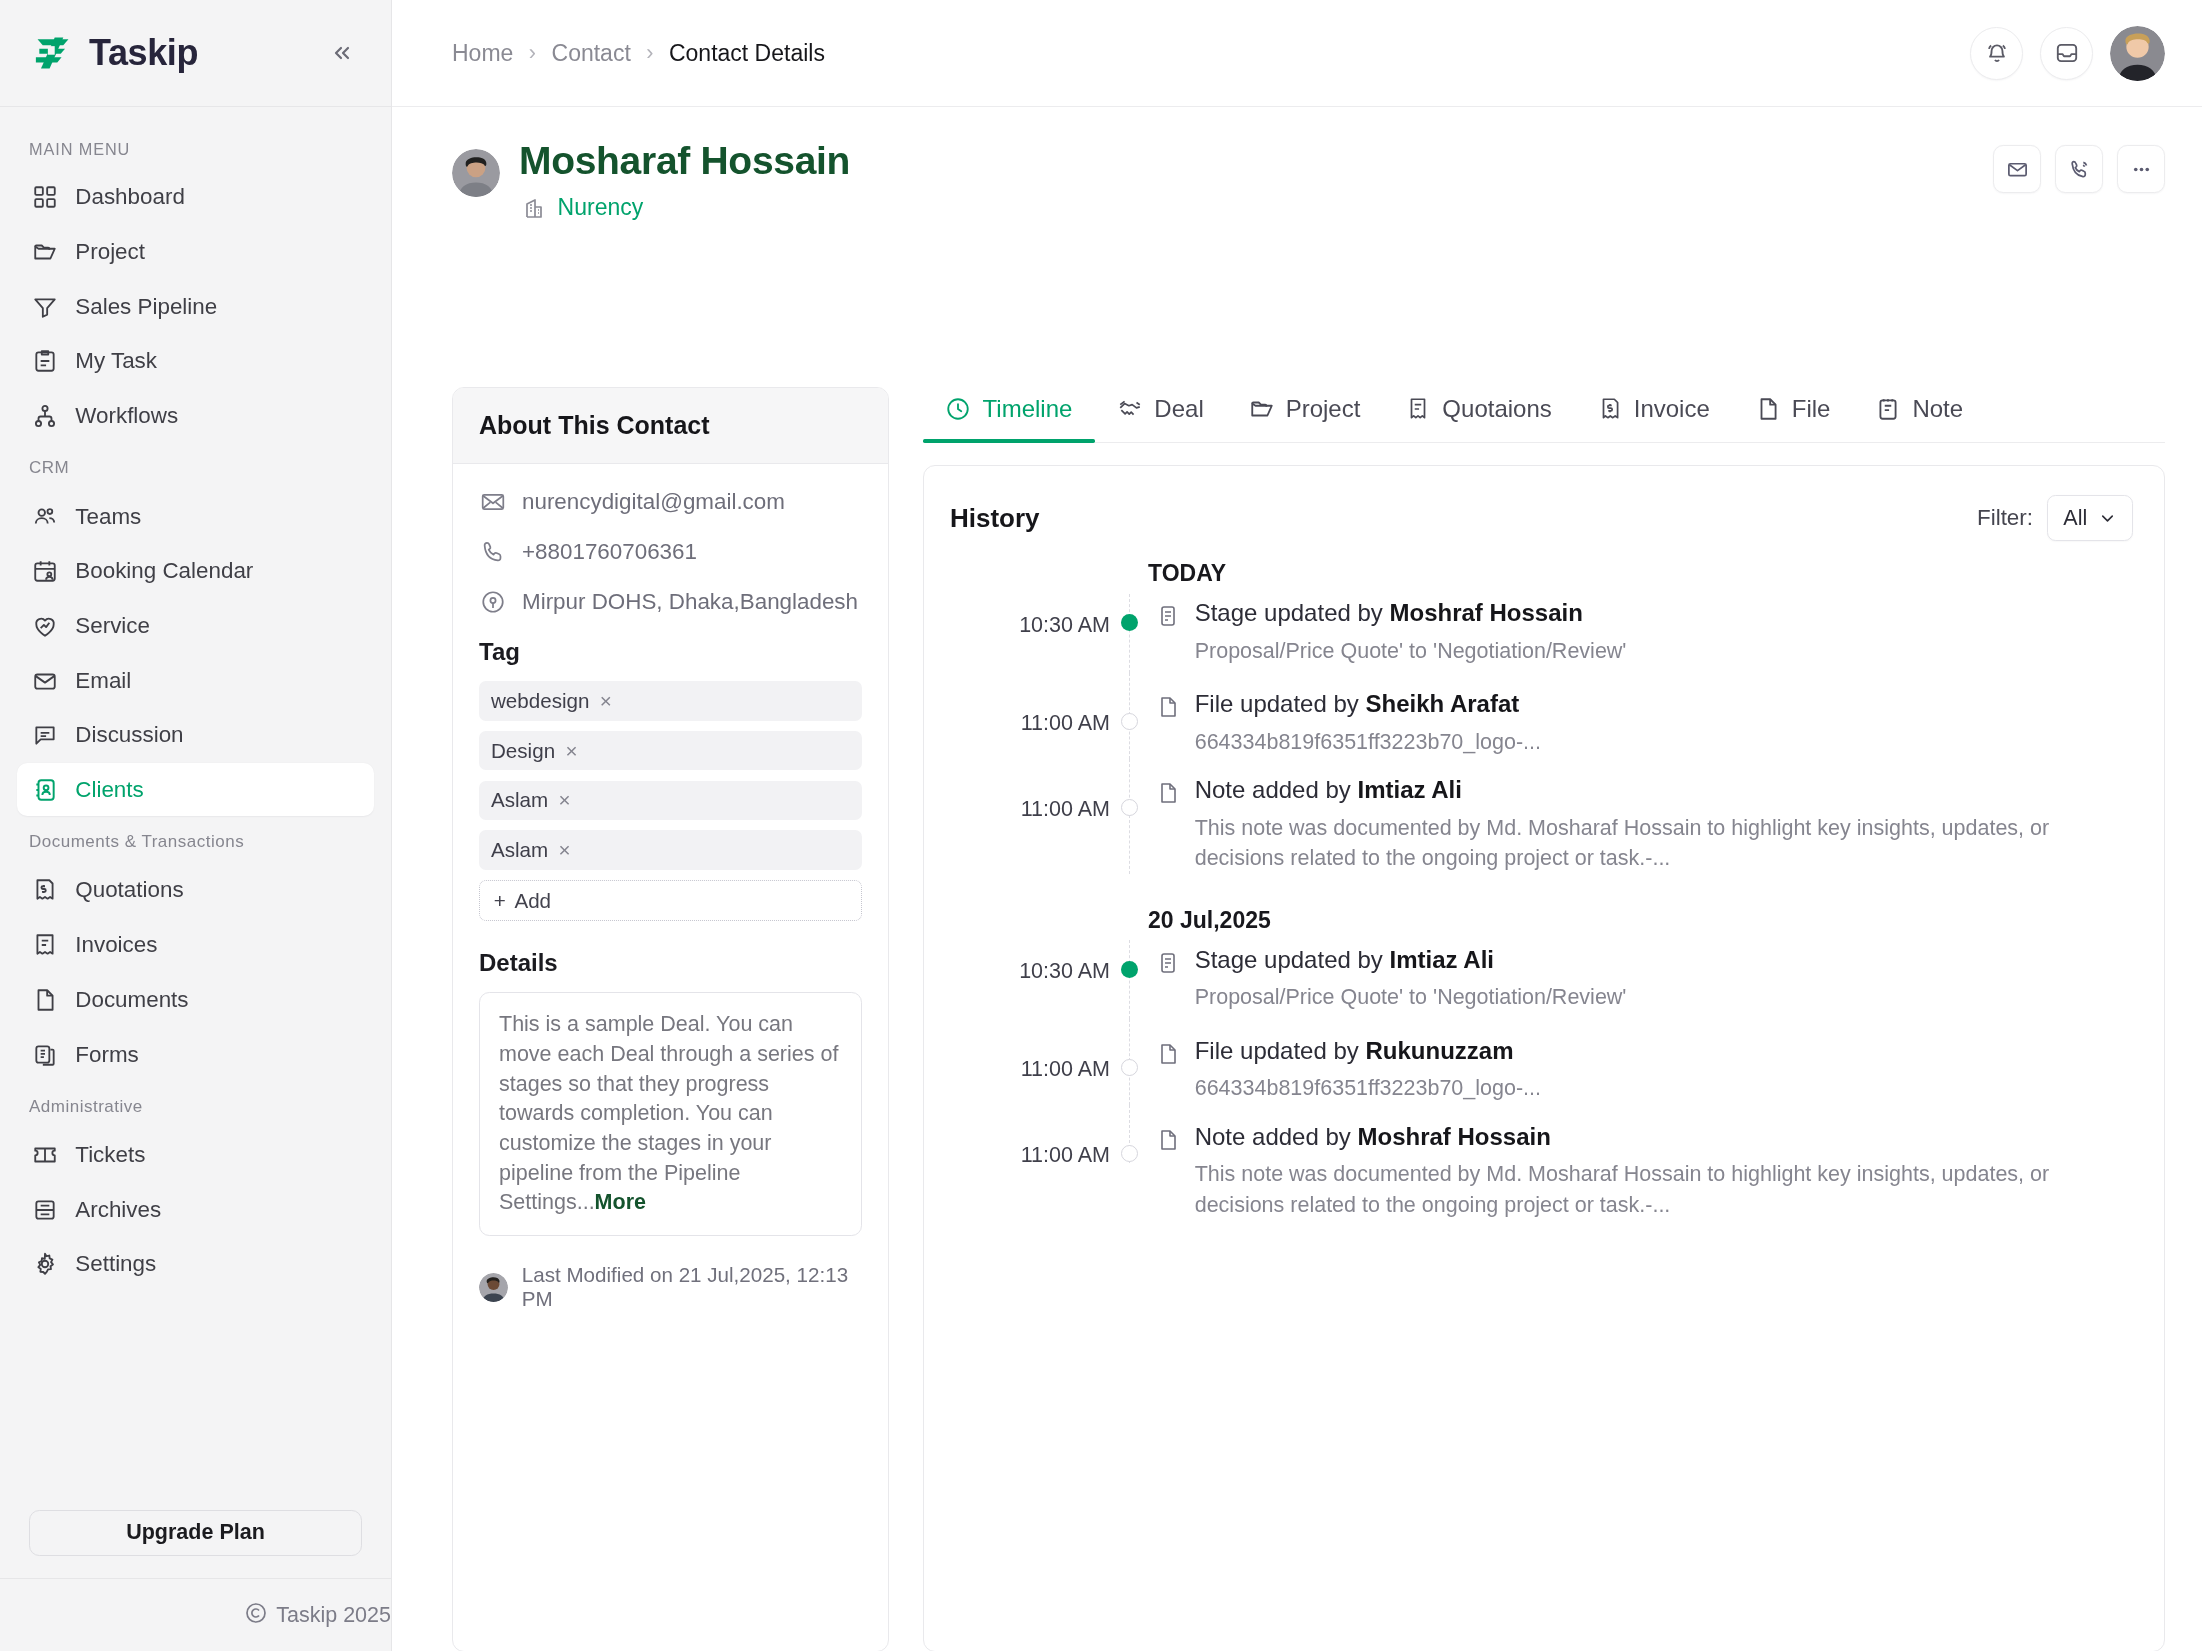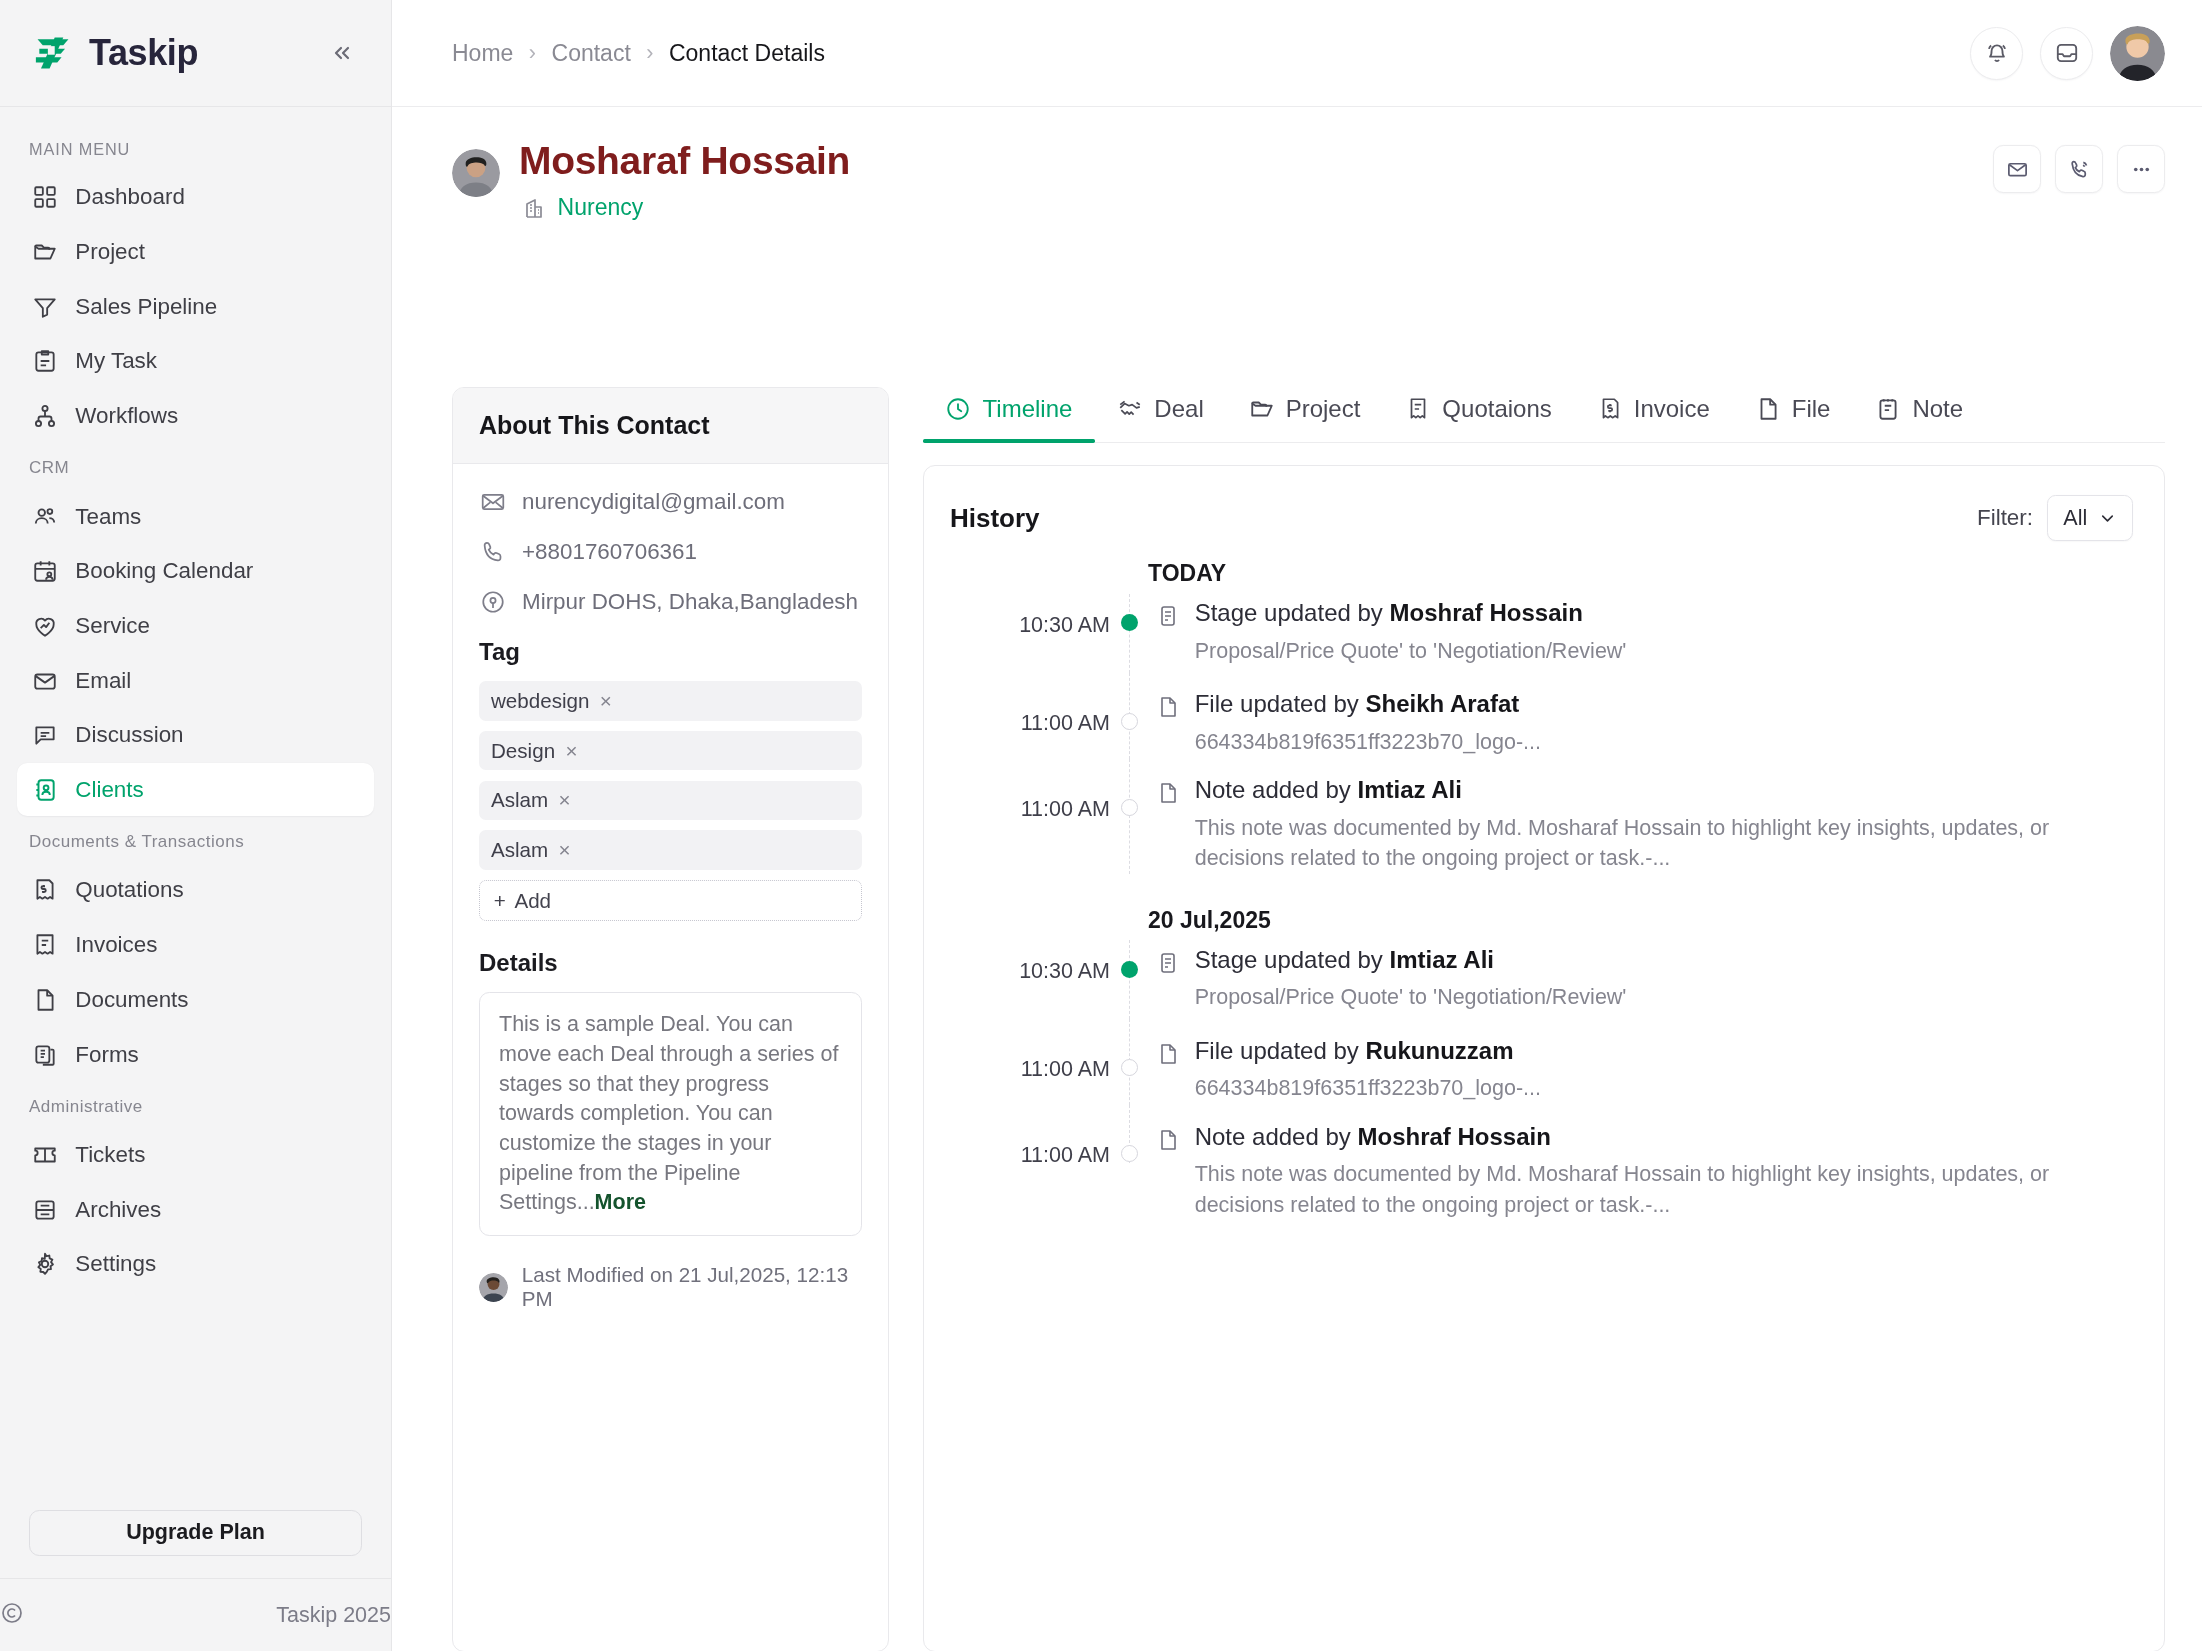--- a/index.html
+++ b/index.html
@@ -53,21 +53,21 @@
   .upgrade-btn {
     height: 46px; width: 100%;
     border: 0.9px solid #dedee2; border-radius: 10.3px;
     background: #f4f4f5; color: #1b1b1f;
     font-size: 21.5px; font-weight: 600; cursor: pointer;
     font-family: inherit;
     display: flex; align-items: center; justify-content: center;
   }
   .sb-copy {
     margin-top: 22.4px; border-top: 0.9px solid #e6e6e8;
-    height: 74px; display: flex; align-items: center; justify-content: space-between;
+    height: 74px; display: flex; align-items: center; justify-content: flex-end;
     gap: 8.6px; color: #7c7c88; font-size: 21.5px;
   }
 
   
   .main { flex: 1; display: flex; flex-direction: column; min-width: 0; background:#fff; }
   .topbar {
     height: 107px; display: flex; align-items: center;
     padding: 0 38px 0 60px; border-bottom: 0.9px solid #ececee;
     gap: 15.5px;
   }
@@ -86,21 +86,21 @@
     width: 55px; height: 55px; border-radius: 50%; overflow:hidden;
     cursor: pointer; flex: 0 0 55px;
   }
 
   
   .contact-head {
     padding: 33px 38px 24px 60px; display: flex; align-items: flex-start;
   }
   .ch-ava { width: 48px; height: 48px; border-radius: 50%; overflow: hidden; margin-top: 8.6px; flex:0 0 48px; }
   .ch-info { margin-left: 19px; }
-  .ch-name { font-size: 39px; font-weight: 700; color: #7f1d1d; line-height: 1.08; letter-spacing: -0.3px;}
+  .ch-name { font-size: 39px; font-weight: 700; color: #14532d; line-height: 1.08; letter-spacing: -0.3px;}
   .ch-company { display: flex; align-items: center; gap: 11.2px; margin-top: 12px; margin-left: 3.4px; }
   .ch-company span { color: #00a36c; font-size: 23px; font-weight: 500; cursor: pointer; }
   .ch-actions { margin-left: auto; display: flex; gap: 13.8px; margin-top: 5.2px; }
   .sq-btn {
     width: 48px; height: 48px; border-radius: 10.3px;
     border: 0.9px solid #ececee; background: #fff;
     display: flex; align-items: center; justify-content: center;
     cursor: pointer; color: #5b5b70;
     box-shadow: 0 0.9px 1.7px rgba(16,24,40,.04);
   }

